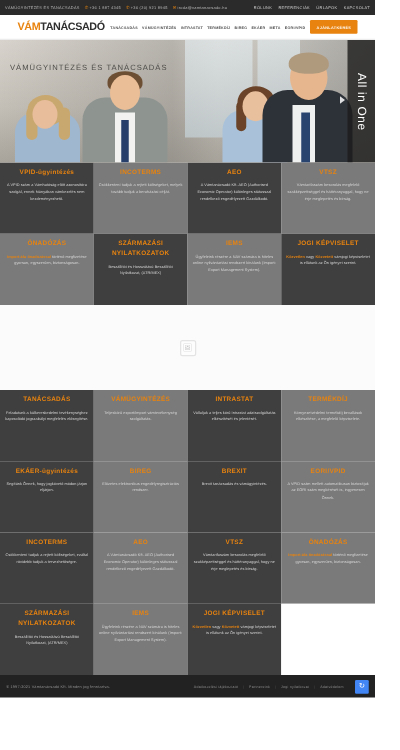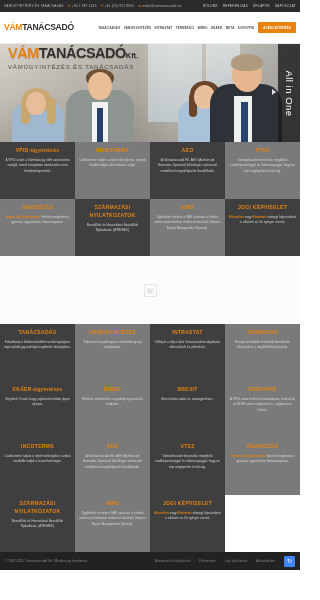--- a/index.html
+++ b/index.html
@@ -27,25 +27,25 @@
     font-size: 3.1px;
     letter-spacing: .25px;
     white-space: nowrap;
   }
   .tb-ph { display: flex; align-items: center; gap: 1px; }
   .ph-ico { color: #e0820f; font-size: 3.4px; }
   .tb-link { color: #d0d0d0; font-size: 3.1px; letter-spacing: .3px; white-space: nowrap; }
 
   
   .nav {
-    height: 32px;
+    height: 20px;
     background: #ffffff;
     display: flex;
     align-items: center;
-    padding: 0 4px;
+    padding: 0 14px;
     border-bottom: 1px solid #ececed;
   }
   .logo {
     font-size: 8.6px;
     font-weight: bold;
     letter-spacing: -0.3px;
     white-space: nowrap;
     line-height: 1;
   }
   .logo .o { color: #e8830f; }
@@ -301,23 +301,20 @@
   <button class="cta">AJÁNLATKÉRÉS</button>
 </div>
 
 <div class="hero">
   <div class="hero-bg">
     <div class="wall"></div>
     <div class="win w1"></div>
     <div class="win w2"></div>
   </div>
 
-  <div class="hero-title">
-    <span class="o">VÁM</span><span class="d">TANÁCSADÓ</span><span class="hero-kft">Kft.</span>
-  </div>
   <div class="hero-sub">VÁMÜGYINTÉZÉS ÉS TANÁCSADÁS</div>
 
   <div class="person" id="p1">
     <div class="body"></div>
       <div class="hair2"></div>
       <div class="hair3"></div>
     <div class="hair"></div>
       <div class="head"></div>
   </div>
   <div class="person" id="p2">

